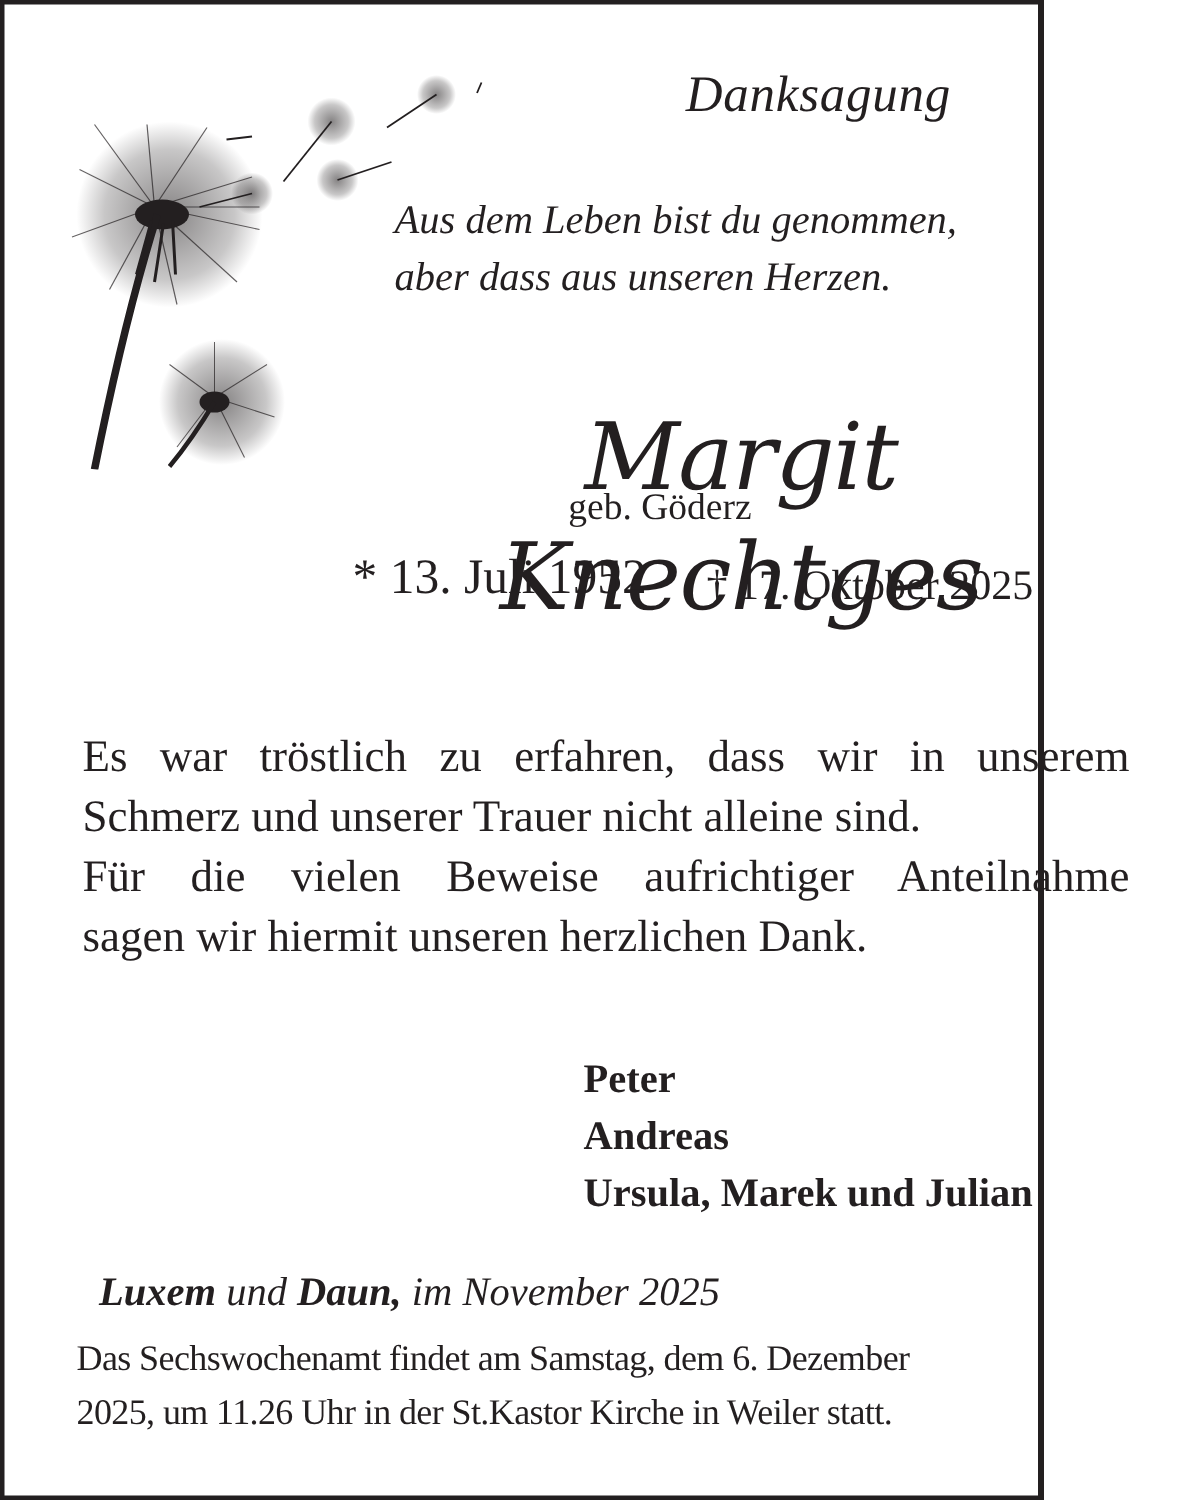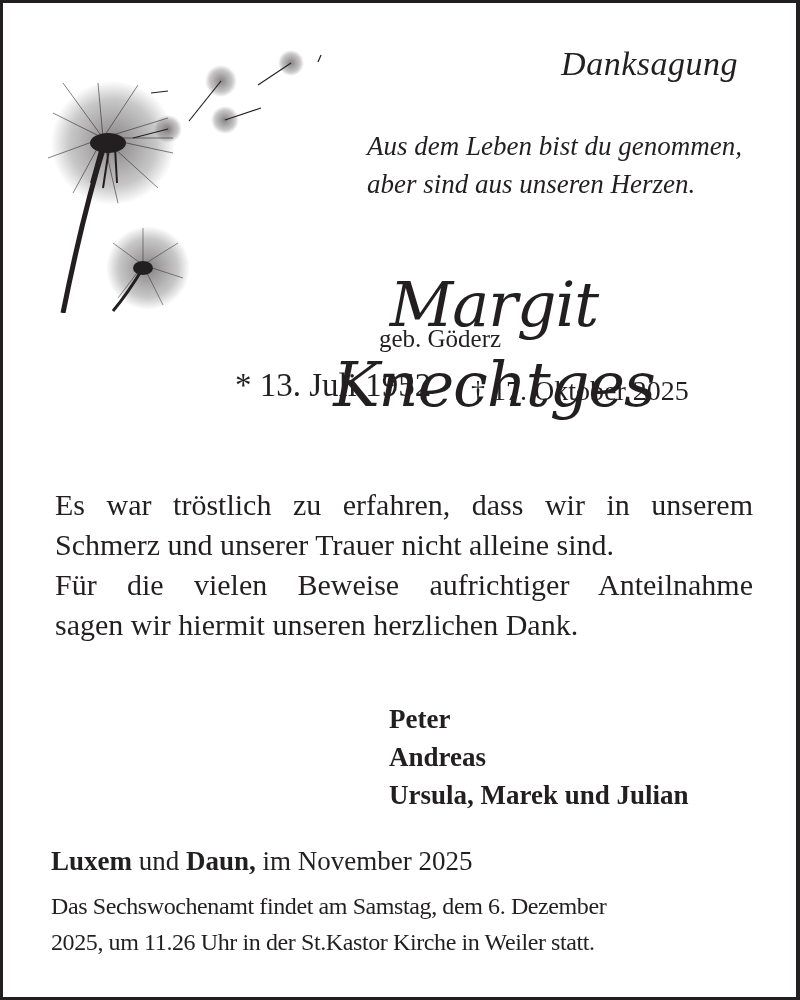--- a/index.html
+++ b/index.html
@@ -1,18 +1,18 @@
 <!DOCTYPE html>
 <html><head>
 <meta charset="utf-8">
 <style>
   html, body { margin: 0; padding: 0; background: #ffffff; }
   body { width: 800px; height: 1000px; position: relative; overflow: hidden; }
   .frame {
-    position: absolute; left: 0; top: 0; width: 800px; height: 1000px;
+    position: absolute; left: 0; top: 0; width: 696px; height: 1000px;
     box-sizing: border-box;
     border-top: 3px solid #231f20; border-left: 3px solid #231f20;
     border-bottom: 3px solid #231f20; border-right: 4px solid #231f20;
     background: #ffffff;
   }
   .serif { font-family: "Liberation Serif", "DejaVu Serif", serif; color: #231f20; }
   .abs { position: absolute; }
   .title {
     right: 58px; top: 42px; font-size: 34px; font-style: italic; letter-spacing: 0.5px;
   }
@@ -27,21 +27,21 @@
   .maiden { left: 0; width: 800px; top: 322px; text-align: center; font-size: 25px; padding-left: 74px; box-sizing: border-box; }
   .birth { left: 232px; top: 364px; font-size: 33px; }
   .death { left: 468px; top: 372px; font-size: 28px; }
   .body-text {
     left: 52px; top: 482px; width: 698px; font-size: 30px; line-height: 40px; text-align: justify;
   }
   .body-text p { margin: 0; }
   .body-text .last { text-align-last: left; }
   .body-text .just { text-align-last: justify; }
   .family { left: 386px; top: 697px; font-size: 27px; font-weight: bold; line-height: 38px; }
-  .place { left: 48px; top: 843px; font-size: 27px; }
+  .place { left: 63px; top: 843px; font-size: 27px; font-style: italic; }
   .place b { font-weight: bold; }
   .note { left: 48px; top: 885px; width: 700px; font-size: 24px; line-height: 36px; letter-spacing: -0.4px; }
   .note span { display: block; }
   .art { left: 40px; top: 40px; width: 300px; height: 270px; }
 </style>
 </head>
 <body>
 
 <div class="frame">
 
@@ -97,21 +97,21 @@
       <line x1="125" y1="86" x2="90" y2="95"></line>
       <line x1="108" y1="50" x2="125" y2="48"></line>
       <line x1="278" y1="12" x2="275" y2="19"></line>
     </g>
   </svg>
 
   <div class="abs serif title">Danksagung</div>
 
   <div class="abs serif verse">
     <div>Aus dem Leben bist du genommen,</div>
-    <div>aber sind aus unseren Herzen.</div>
+    <div>aber dass aus unseren Herzen.</div>
   </div>
 
   <div class="abs serif name">Margit Knechtges</div>
   <div class="abs serif maiden">geb. Göderz</div>
   <div class="abs serif birth">* 13. Juli 1952</div>
   <div class="abs serif death">† 17. Oktober 2025</div>
 
   <div class="abs serif body-text">
     <p class="just">Es war tröstlich zu erfahren, dass wir in unserem</p>
     <p class="last">Schmerz und unserer Trauer nicht alleine sind.</p>

